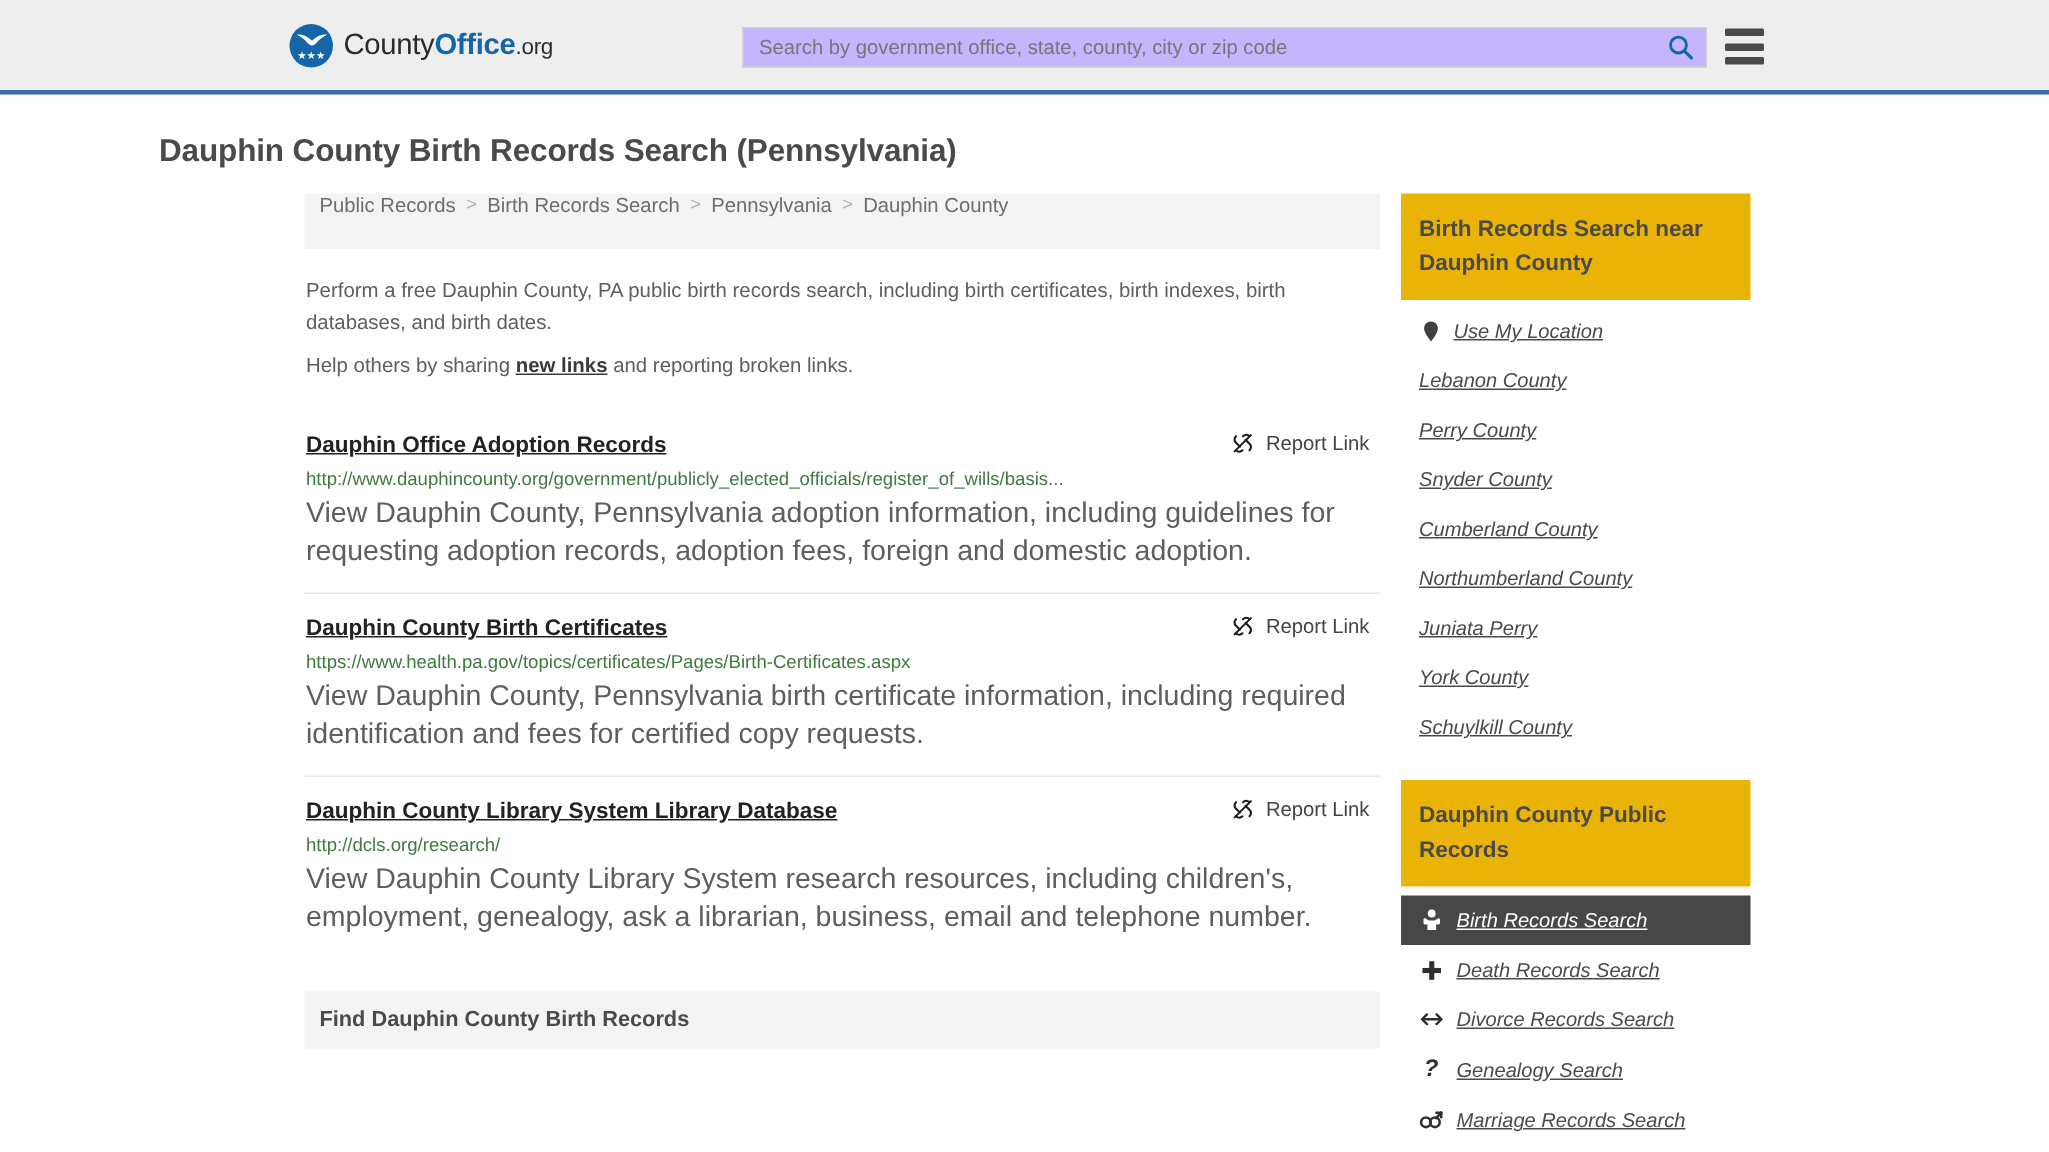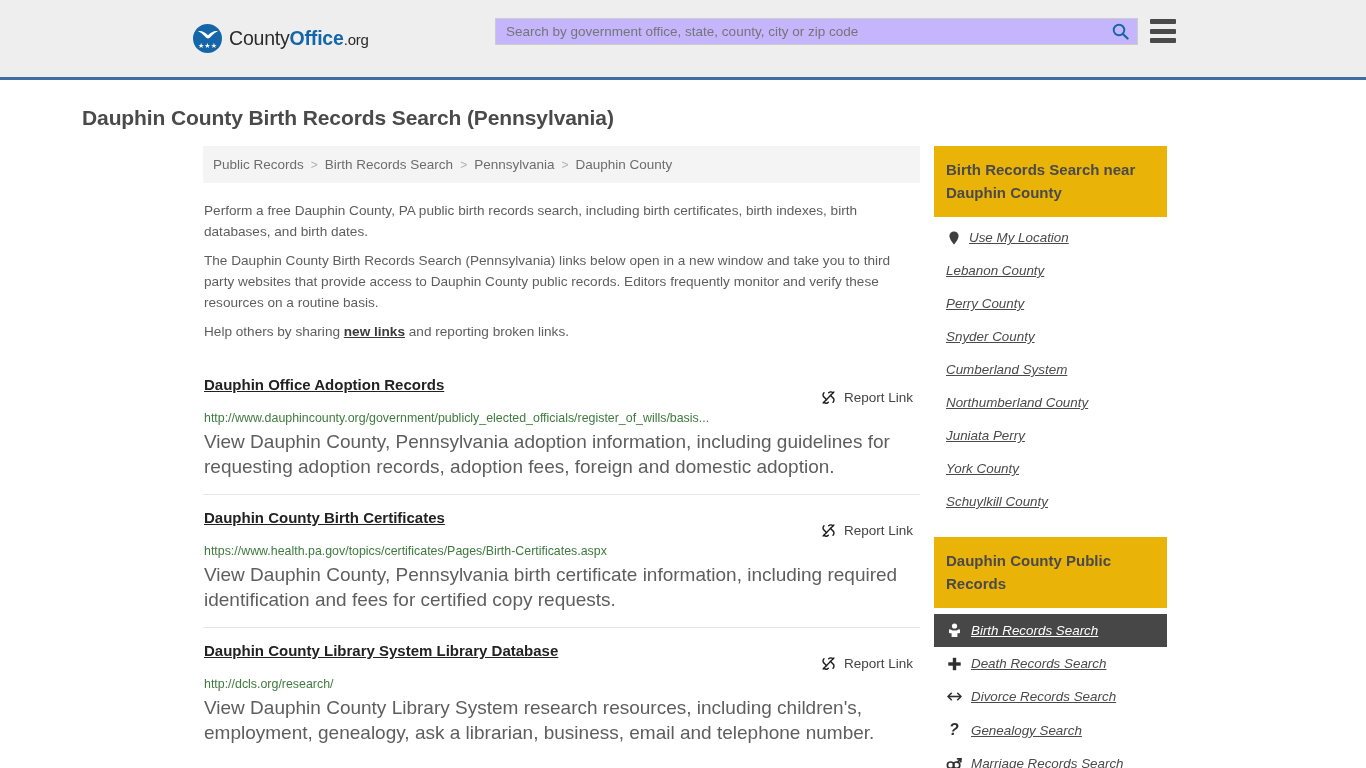--- a/index.html
+++ b/index.html
@@ -9,21 +9,21 @@
     height: 768px;
     overflow: hidden;
     background: #ffffff;
     font-family: "Liberation Sans", sans-serif;
     color: #555555;
     -webkit-font-smoothing: antialiased;
   }
 
   
   .site-header {
-    height: 80px;
+    height: 63px;
     background: #eeeeee;
     border-bottom: 3px solid #3d6fa5;
     display: flex;
     align-items: center;
     position: relative;
   }
   .brand {
     display: flex;
     align-items: center;
     margin-left: 193px;
@@ -113,21 +113,21 @@
     border-radius: 1px;
   }
 
   
   .page {
     width: 1366px;
     padding: 0;
     position: relative;
   }
   .page-title {
-    margin: 26px 0 0 82px;
+    margin: 26px 0 0 106px;
     font-size: 21px;
     font-weight: bold;
     color: #4a4a4a;
     letter-spacing: -0.1px;
   }
   .columns {
     display: flex;
     margin-top: 16px;
     padding-left: 203px;
   }
@@ -135,21 +135,20 @@
   .side-col {
     width: 233px;
     margin-left: 14px;
   }
 
   
   .breadcrumb {
     background: #f4f4f4;
     height: 37px;
     display: flex;
-    align-items: center;
     padding: 0 10px;
     font-size: 13.5px;
     gap: 7px;
   }
   .crumb { color: #6d6d6d; text-decoration: none; white-space: nowrap; cursor: pointer; }
   .crumb-sep { color: #b0b0b0; font-size: 12px; }
 
   
   .intro { padding: 0 1px; }
   .intro p {
@@ -185,21 +184,21 @@
     text-decoration: underline;
     cursor: pointer;
     line-height: 19px;
   }
   .report-link {
     display: flex;
     align-items: center;
     gap: 8px;
     cursor: pointer;
     flex: none;
-    margin-top: 15px;
+    margin-top: 1px;
     padding-right: 6px;
   }
   .report-label {
     font-size: 13.5px;
     color: #444444;
     white-space: nowrap;
   }
   .result-url {
     font-size: 12.4px;
     color: #3f7a3f;
@@ -334,21 +333,20 @@
         <span class="crumb-sep">&gt;</span>
         <a class="crumb">Birth Records Search</a>
         <span class="crumb-sep">&gt;</span>
         <a class="crumb">Pennsylvania</a>
         <span class="crumb-sep">&gt;</span>
         <a class="crumb">Dauphin County</a>
       </nav>
 
       <div class="intro">
         <p>Perform a free Dauphin County, PA public birth records search, including birth certificates, birth indexes, birth databases, and birth dates.</p>
-        <p>The Dauphin County Birth Records Search (Pennsylvania) links below open in a new window and take you to third party websites that provide access to Dauphin County public records. Editors frequently monitor and verify these resources on a routine basis.</p>
         <p><span>Help others by sharing </span><a class="inline-link">new links</a><span> and reporting broken links.</span></p>
       </div>
 
       <div class="results">
 
         <div class="result">
           <div class="result-head">
             <a class="result-title">Dauphin Office Adoption Records</a>
             <div class="report-link">
               <svg width="15" height="15" viewBox="0 0 16 16">
@@ -429,21 +427,21 @@
           <div class="side-link-row county-row">
             <a class="side-link">Lebanon County</a>
           </div>
           <div class="side-link-row county-row">
             <a class="side-link">Perry County</a>
           </div>
           <div class="side-link-row county-row">
             <a class="side-link">Snyder County</a>
           </div>
           <div class="side-link-row county-row">
-            <a class="side-link">Cumberland System</a>
+            <a class="side-link">Cumberland County</a>
           </div>
           <div class="side-link-row county-row">
             <a class="side-link">Northumberland County</a>
           </div>
           <div class="side-link-row county-row">
             <a class="side-link">Juniata Perry</a>
           </div>
           <div class="side-link-row county-row">
             <a class="side-link">York County</a>
           </div>

